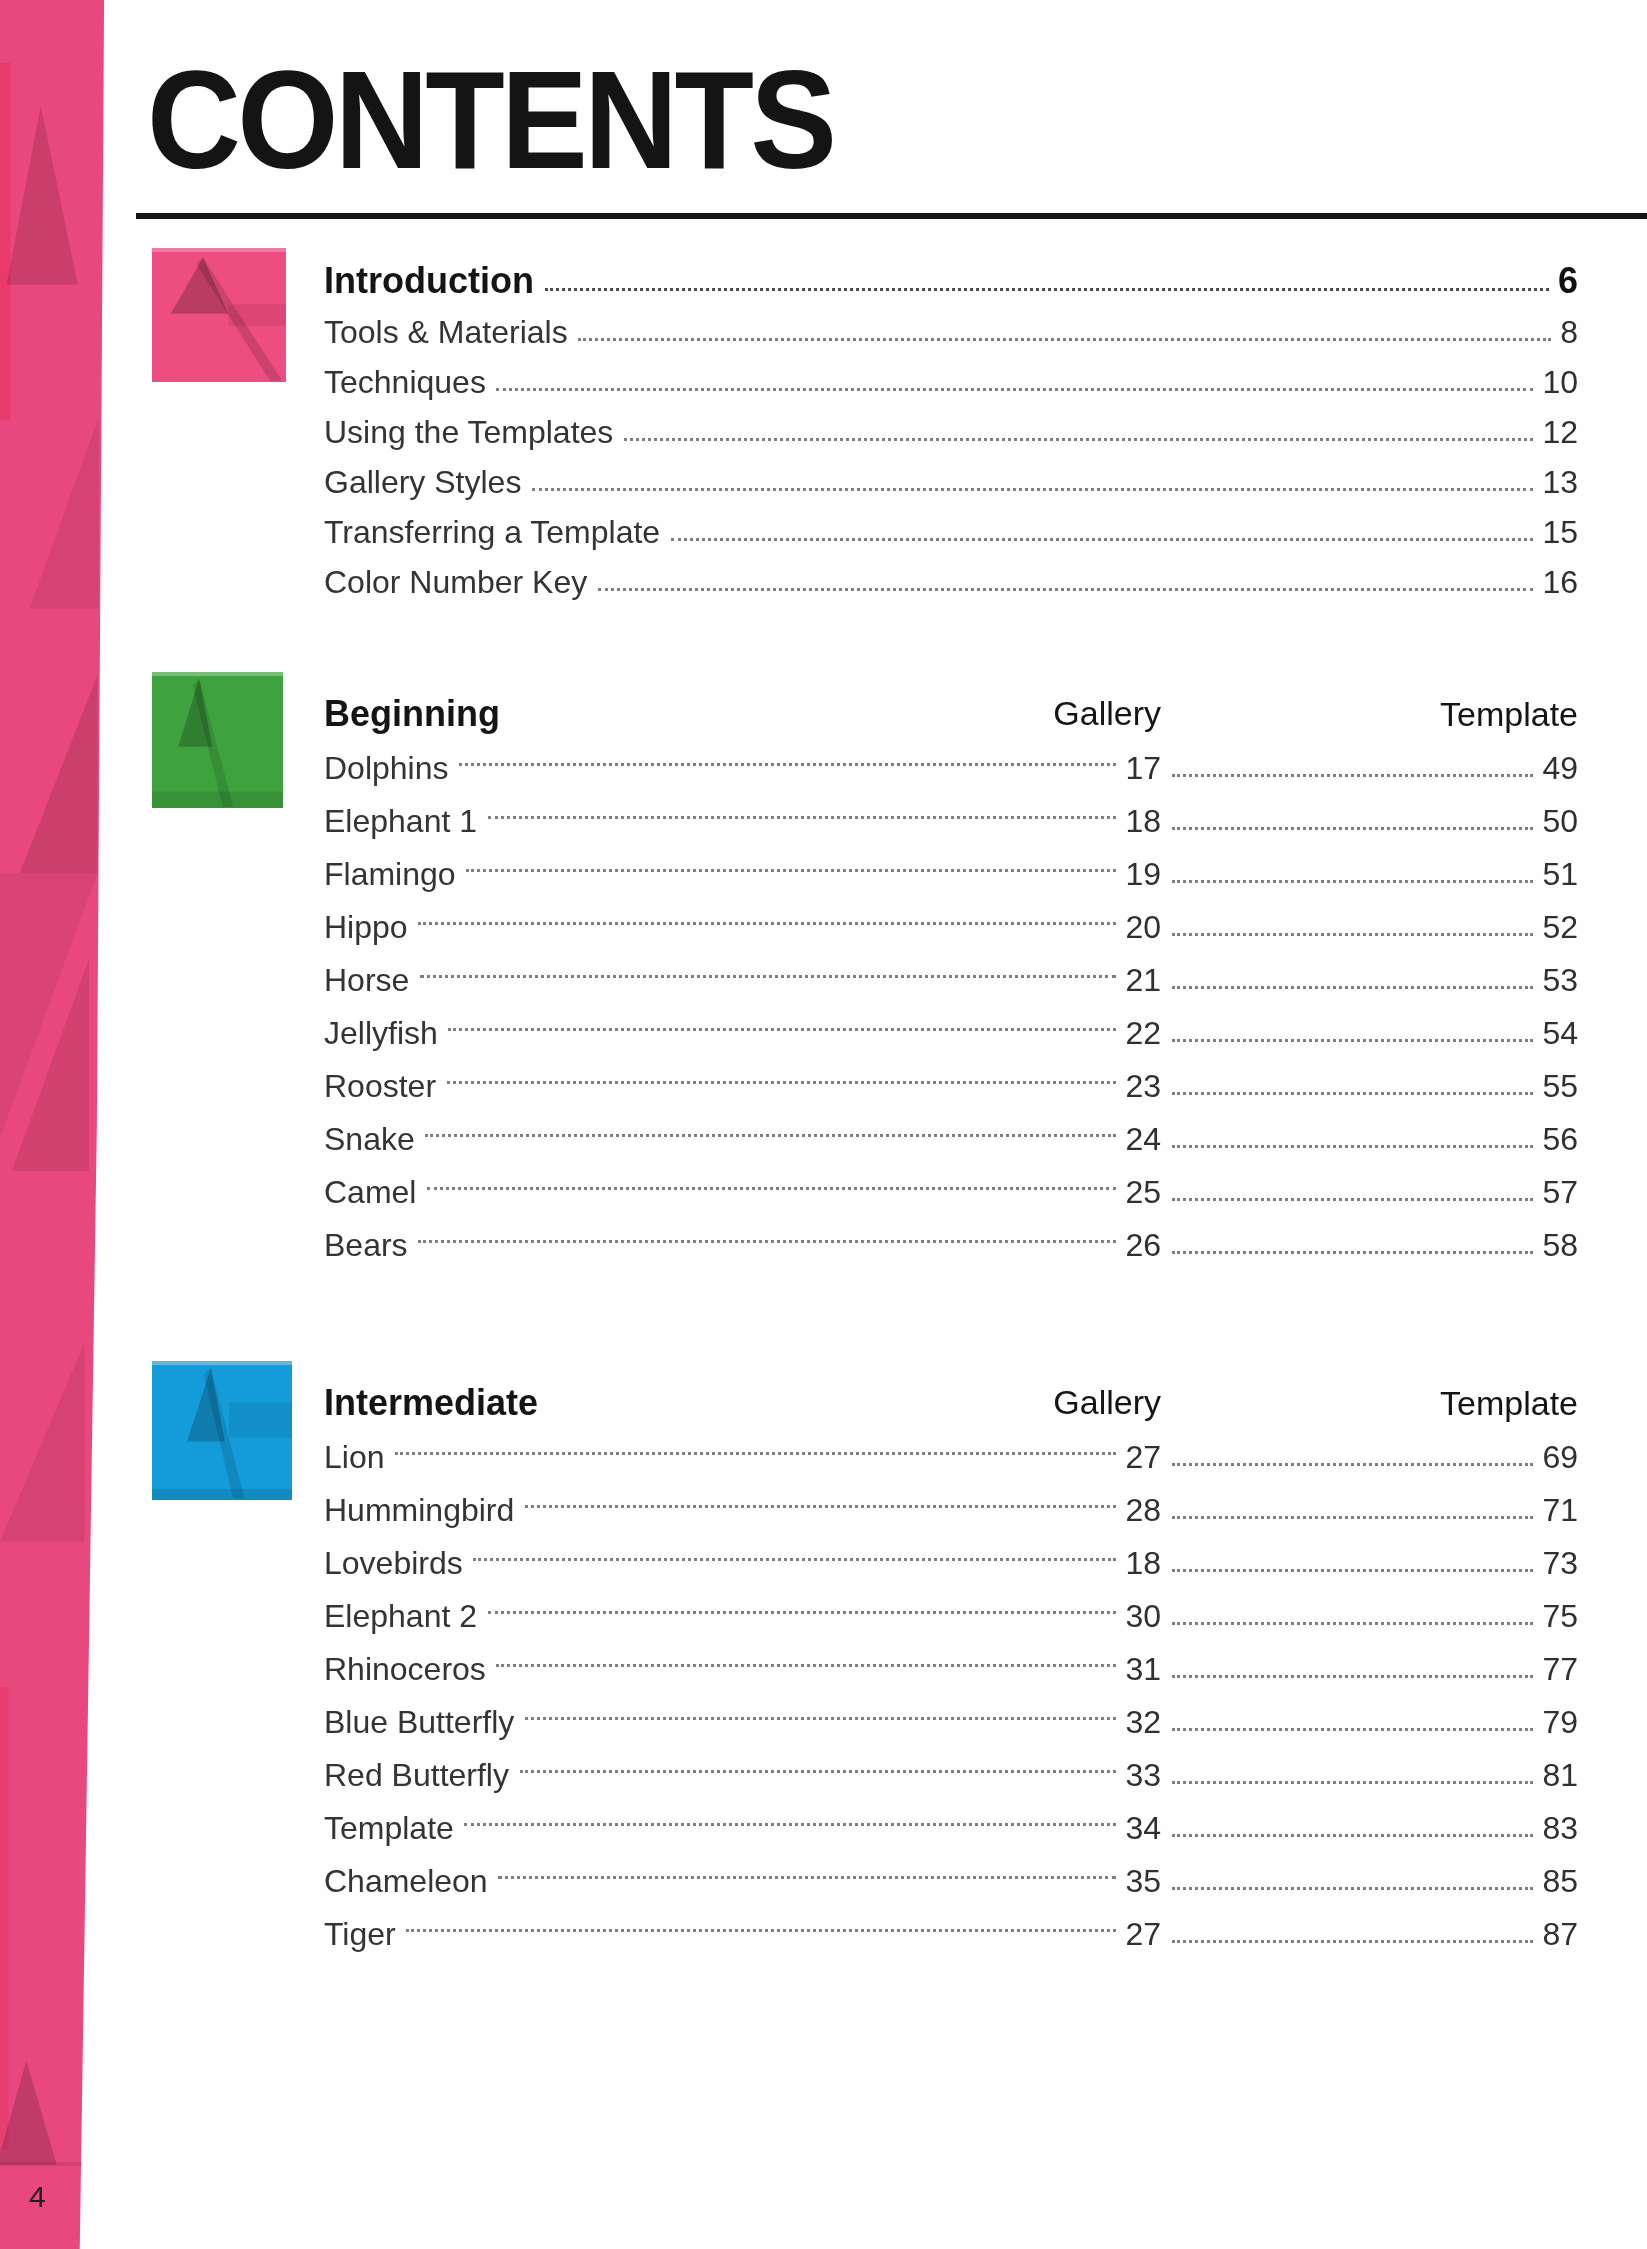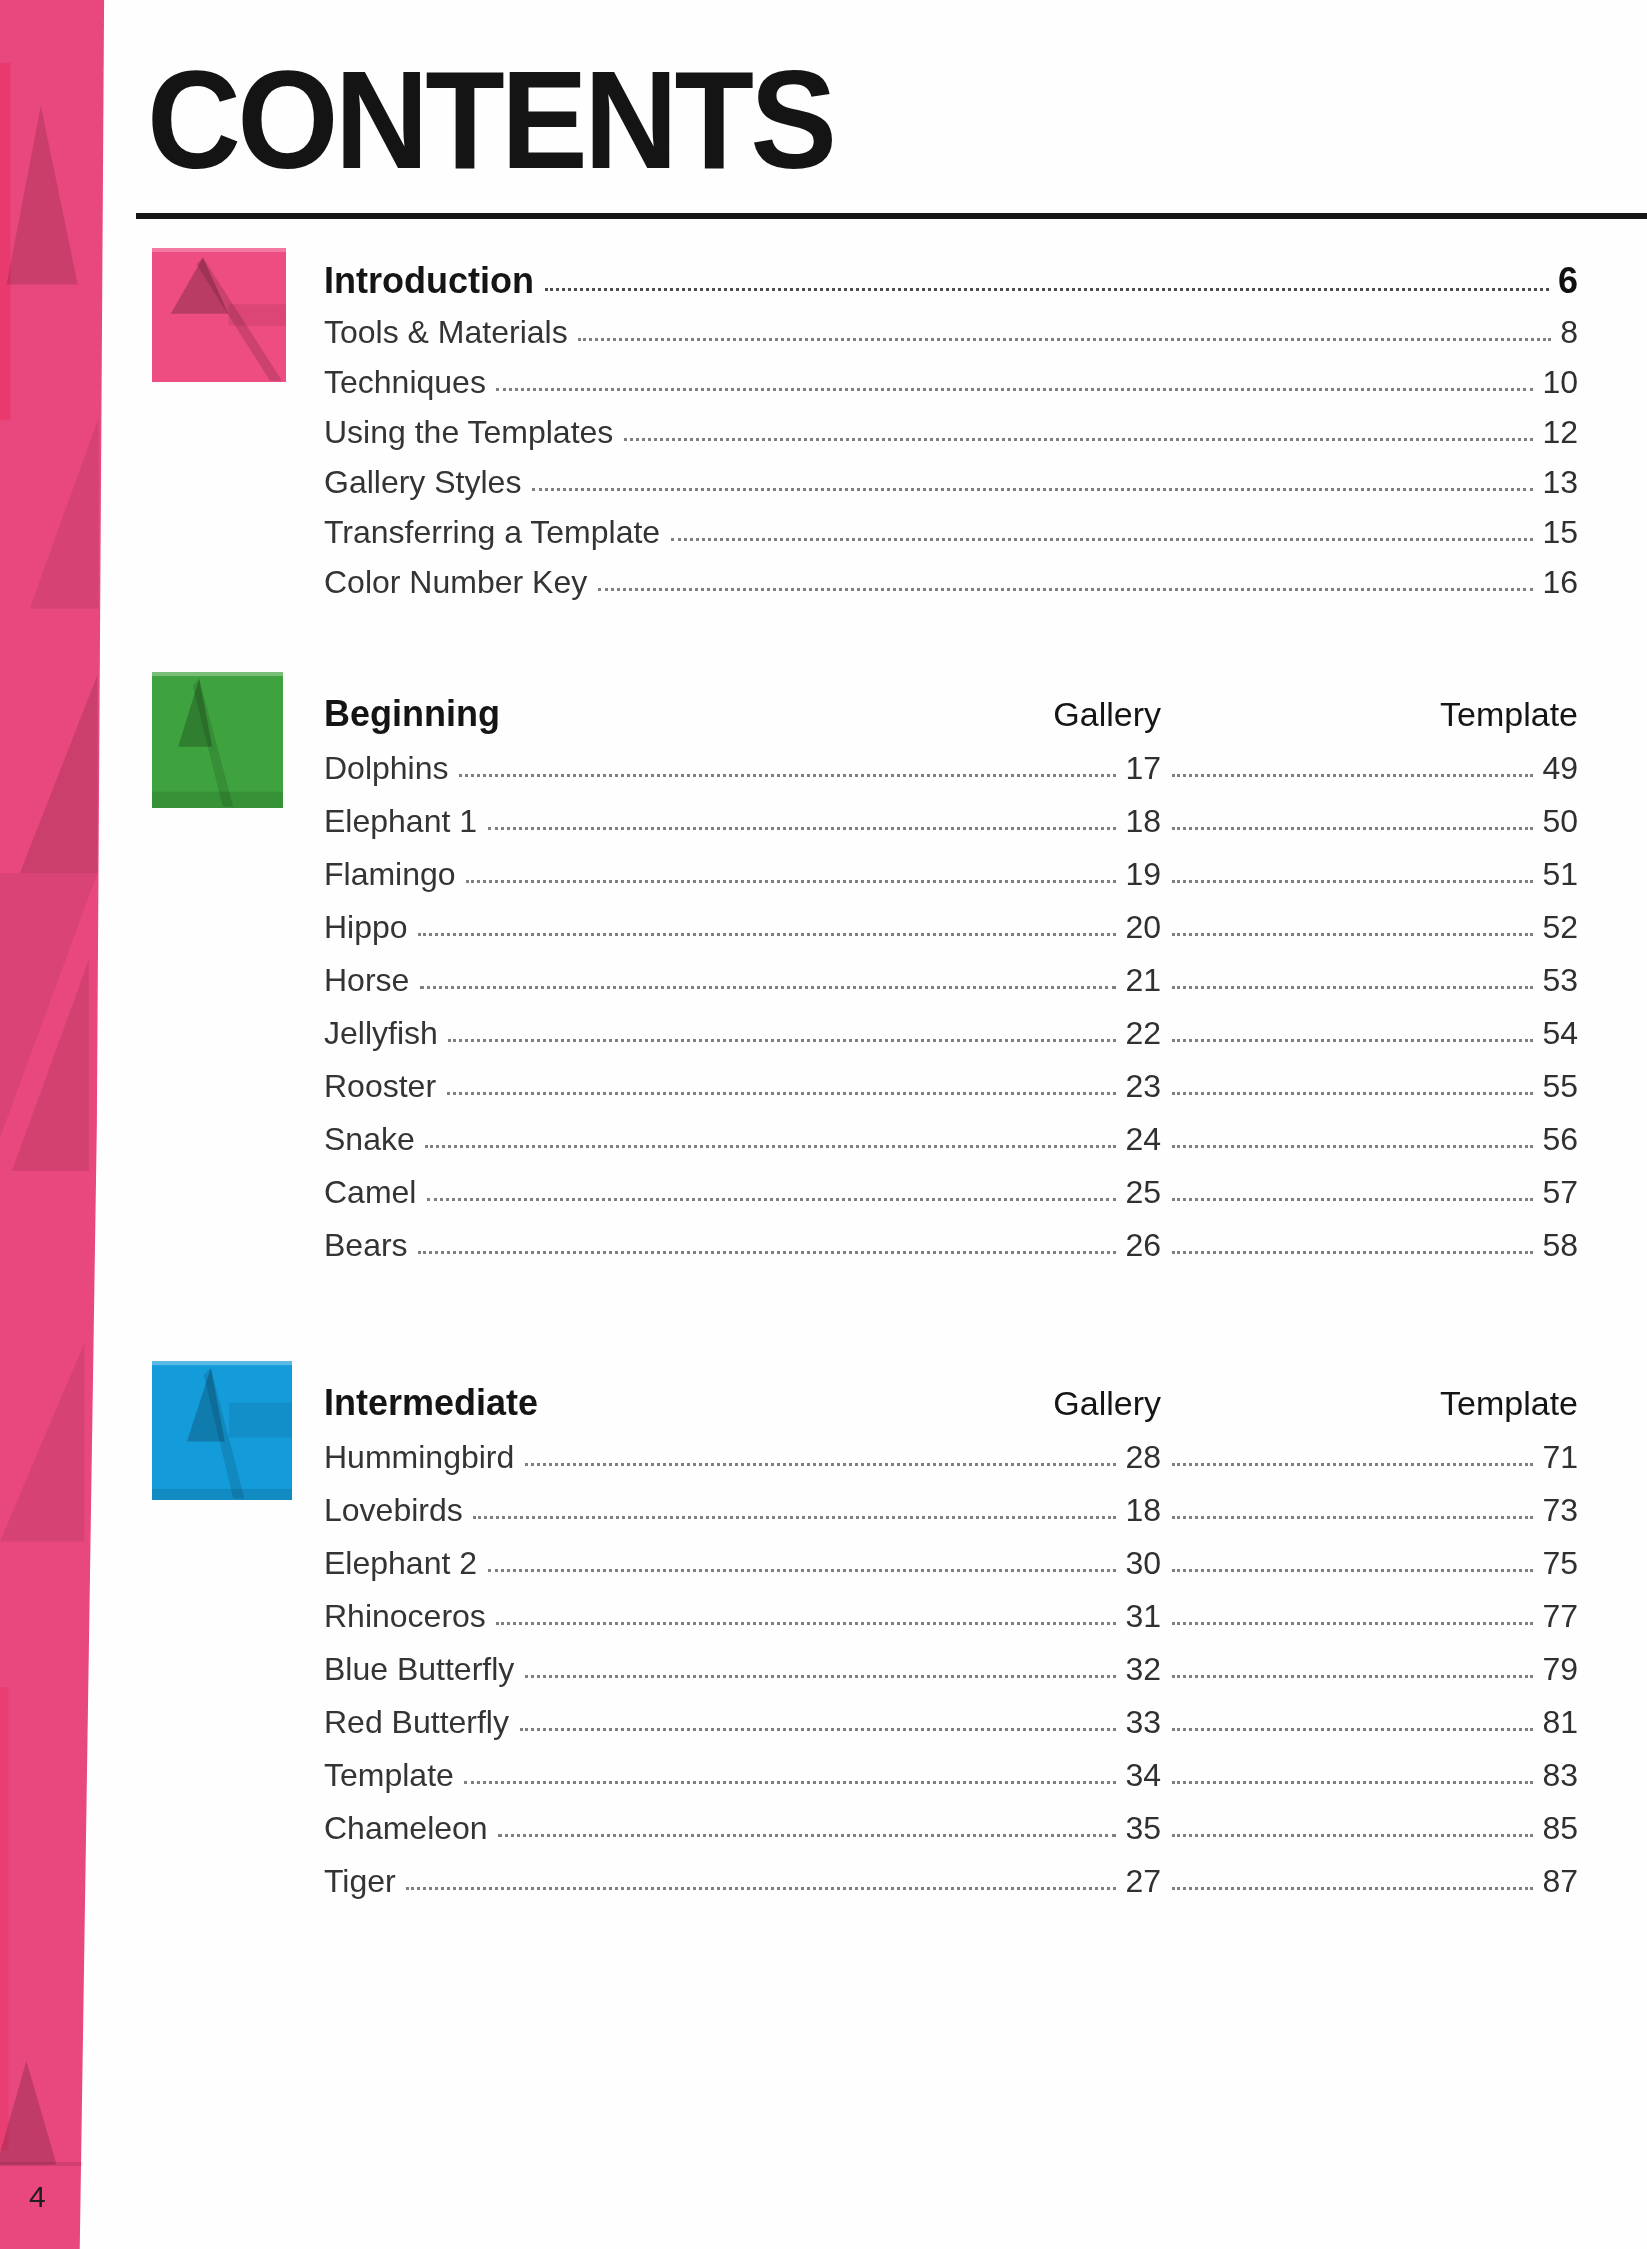--- a/index.html
+++ b/index.html
@@ -28,21 +28,21 @@
   }
   
   .section{position:absolute;left:152px;width:1426px;display:flex;}
   .icon-col{width:140px;flex:0 0 140px;}
   .swatch{display:block;margin-top:5.3px;}
   .rows-col{flex:1;margin-left:32px;display:flex;flex-direction:column;}
   .toc-row{display:flex;align-items:flex-end;height:53px;font-size:32px;line-height:1.05;}
   .intro-row{height:50px;}
   .head-row{height:57px;font-size:36px;}
   .sec-head-row{height:66px;font-size:36px;}
-  .first-seg{display:flex;align-items:flex-end;width:837px;flex:0 0 837px;}
+  .first-seg{display:flex;align-items:center;width:837px;flex:0 0 837px;}
   .heading{font-weight:700;color:#151515;letter-spacing:0px;}
   .col-header{font-weight:400;color:#151515;font-size:34px;}
   .item-label{font-weight:300;color:#343434;white-space:nowrap;}
   .num{font-weight:300;color:#303030;white-space:nowrap;}
   .num-bold{font-weight:700;color:#111;}
   .leader{
     flex:1 1 auto;height:0;margin:0 9.3px 8.6px 10.6px;
     border-bottom:3.3px dotted #7f7f7f;min-width:26.5px;
   }
   .leader-dark{border-bottom-color:#4d4d4d;}
@@ -255,20 +255,29 @@
         <span class="heading">Intermediate</span>
         <span class="spacer"></span>
         <span class="col-header">Gallery</span>
       </div>
       <span class="spacer"></span>
       <span class="col-header">Template</span>
     </div>
 
     <div class="toc-row">
       <div class="first-seg">
+        <span class="item-label">Lion</span>
+        <span class="leader"></span>
+        <span class="num">27</span>
+      </div>
+      <span class="leader"></span>
+      <span class="num">69</span>
+    </div>
+    <div class="toc-row">
+      <div class="first-seg">
         <span class="item-label">Hummingbird</span>
         <span class="leader"></span>
         <span class="num">28</span>
       </div>
       <span class="leader"></span>
       <span class="num">71</span>
     </div>
     <div class="toc-row">
       <div class="first-seg">
         <span class="item-label">Lovebirds</span>

